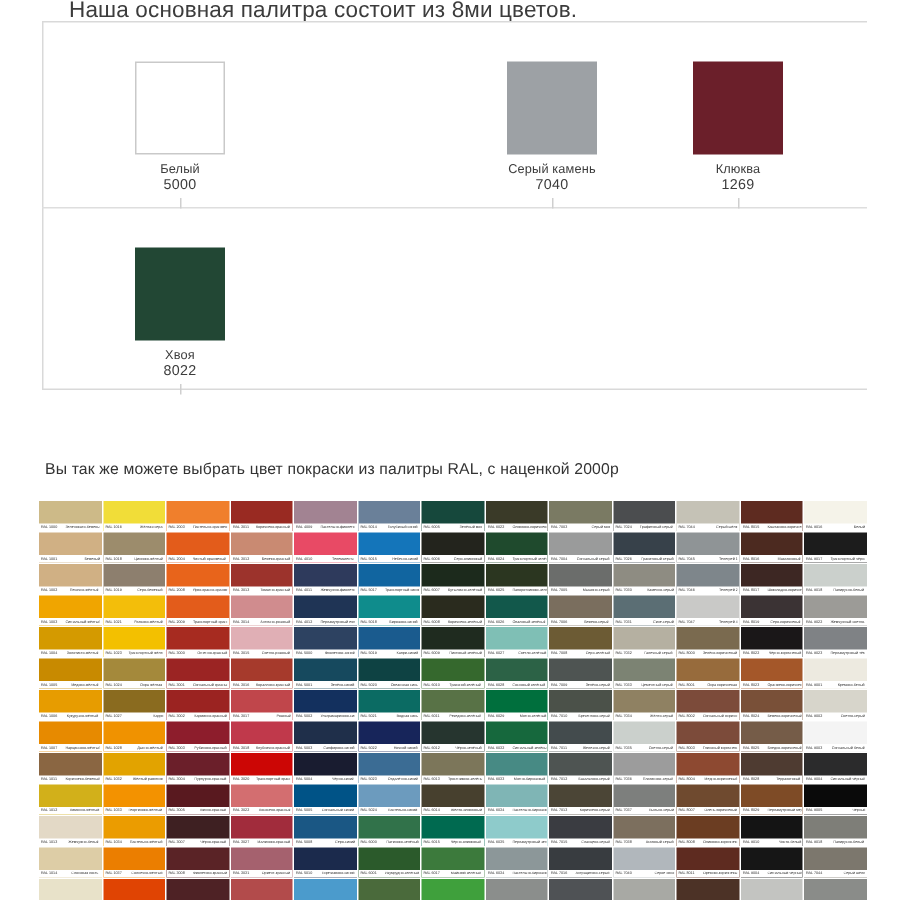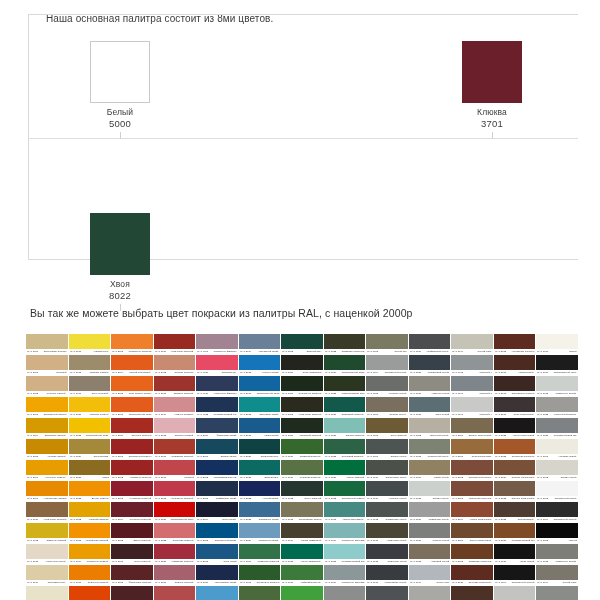--- a/index.html
+++ b/index.html
@@ -14,26 +14,25 @@
     font-family: "Liberation Sans", sans-serif;
     color: #3a3a3a;
     position: relative;
   }
 
   
   .intro-text {
     position: absolute;
     left: 46px;
     top: 0px;
-    font-size: 10px;
+    font-size: 15px;
     line-height: 13px;
     color: #3c3c3c;
     letter-spacing: 0.1px;
     white-space: nowrap;
-    margin-top: 12px;
   }
 
   .palette-frame {
     position: absolute;
     left: 28px;
     top: 14px;
     width: 550px;
     height: 246px;
   }
   .frame-line-left {
@@ -193,29 +192,35 @@
   <div class="frame-line-mid"></div>
   <div class="frame-line-bottom"></div>
 
   <div class="swatch-row row-1" id="row-1">
       <div class="swatch-cell" style="left: 32px;">
         <div class="swatch-chip bordered" style="background: rgb(255, 255, 255);"></div>
         <div class="swatch-label">Белый</div>
         <div class="swatch-code">5000</div>
         <div class="swatch-tick"></div>
       </div>
+      <div class="swatch-cell" style="left: 280px;">
+        <div class="swatch-chip" style="background: rgb(157, 161, 165);"></div>
+        <div class="swatch-label">Серый камень</div>
+        <div class="swatch-code">7040</div>
+        <div class="swatch-tick"></div>
+      </div>
       <div class="swatch-cell" style="left: 404px;">
         <div class="swatch-chip" style="background: rgb(107, 31, 42);"></div>
         <div class="swatch-label">Клюква</div>
-        <div class="swatch-code">3701</div>
+        <div class="swatch-code">1269</div>
         <div class="swatch-tick"></div>
       </div>
     </div>
   <div class="swatch-row row-2" id="row-2">
-      <div class="swatch-cell" style="left: 32px; margin-top: 48px;">
+      <div class="swatch-cell" style="left: 32px;">
         <div class="swatch-chip" style="background: rgb(34, 71, 52);"></div>
         <div class="swatch-label">Хвоя</div>
         <div class="swatch-code">8022</div>
         <div class="swatch-tick"></div>
       </div>
     </div>
 </div>
 
 <div class="ral-text">Вы так же можете выбрать цвет покраски из палитры RAL, с наценкой 2000р</div>
 

